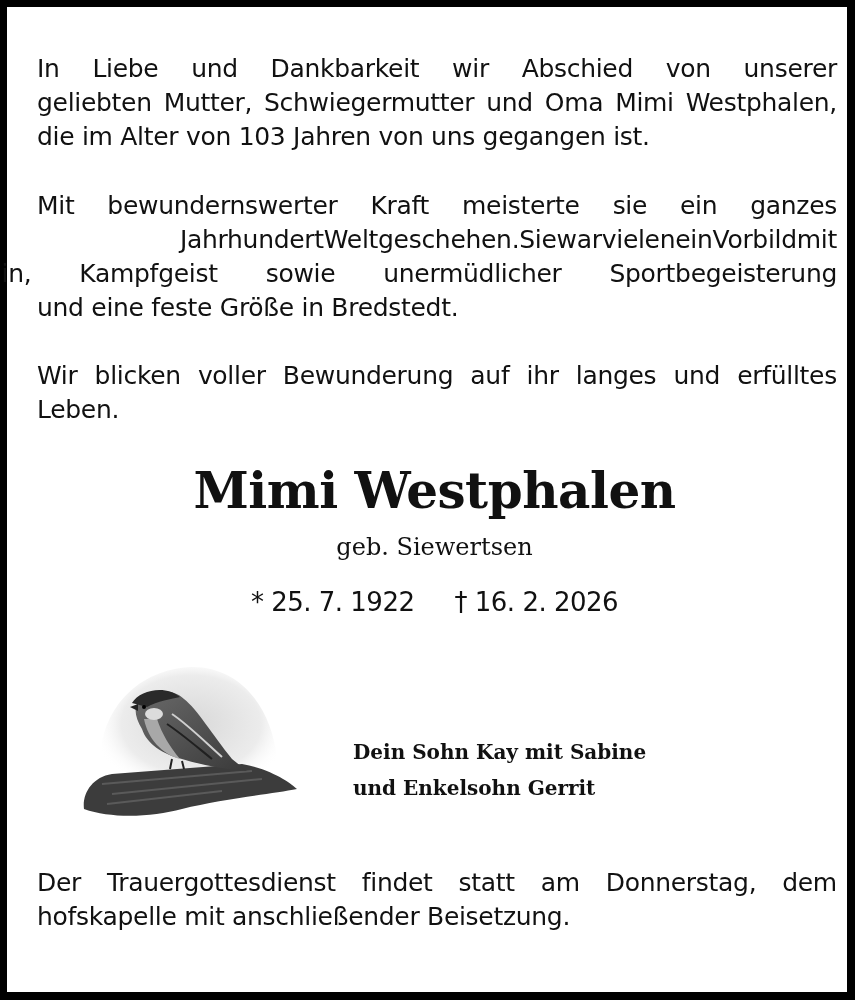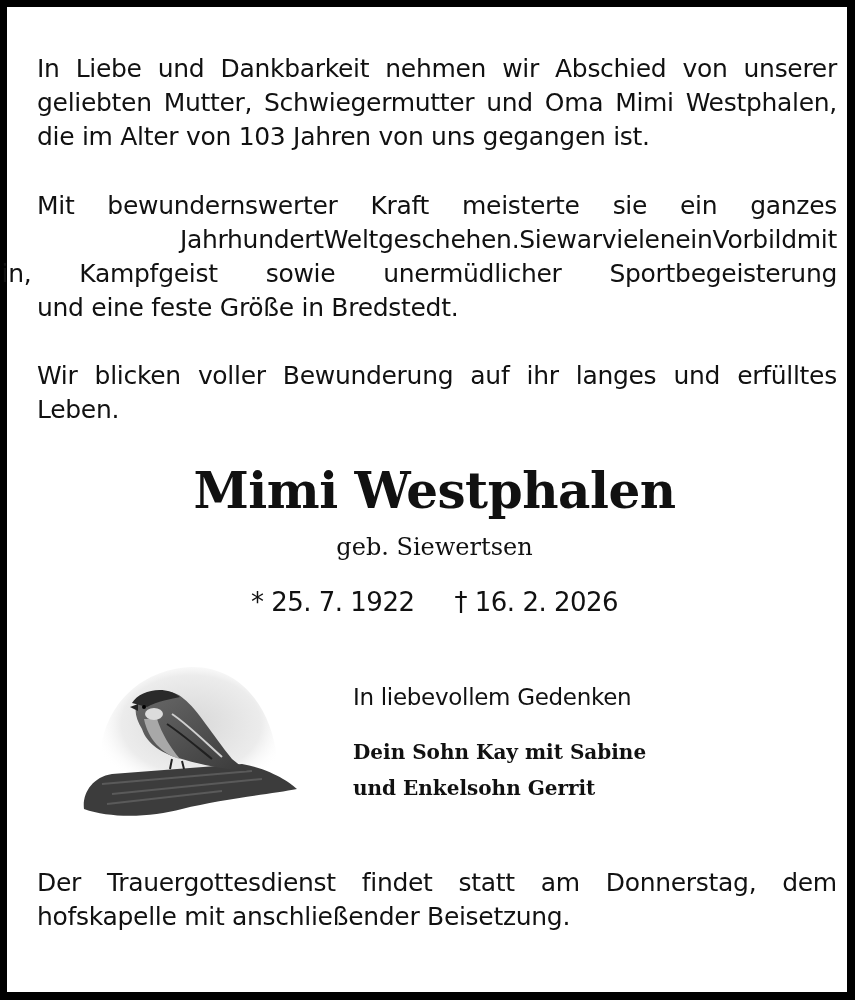--- a/index.html
+++ b/index.html
@@ -71,21 +71,20 @@
 <body>
 
 <div class="frame">
 
   <div class="txt p1">
     <span class="line j" style="display: flex; justify-content: space-between;">
         <span>In</span>
         <span>Liebe</span>
         <span>und</span>
         <span>Dankbarkeit</span>
-        <span>nehmen</span>
         <span>wir</span>
         <span>Abschied</span>
         <span>von</span>
         <span>unserer</span>
       </span>
     <span class="line j" style="display: flex; justify-content: space-between;">
         <span>geliebten</span>
         <span>Mutter,</span>
         <span>Schwiegermutter</span>
         <span>und</span>
@@ -177,21 +176,20 @@
 
       <path d="M58 48 L66 45 L66 52 Z" fill="#222"></path>
 
       <path d="M100 55 C115 65 130 80 150 98" stroke="#cfcfcf" stroke-width="2" fill="none"></path>
       <path d="M95 65 C110 75 125 88 140 100" stroke="#202020" stroke-width="2" fill="none"></path>
 
       <path d="M100 100 L98 110 M110 102 L112 110" stroke="#222" stroke-width="2"></path>
     </svg>
   </div>
 
-  <div class="memory">In liebevollem Gedenken</div>
 
   <div class="family">
     <div>Dein Sohn Kay mit Sabine</div>
     <div>und Enkelsohn Gerrit</div>
   </div>
 
   <div class="txt p4">
     <span class="line j" style="display: flex; justify-content: space-between;">
         <span>Der</span>
         <span>Trauergottesdienst</span>

